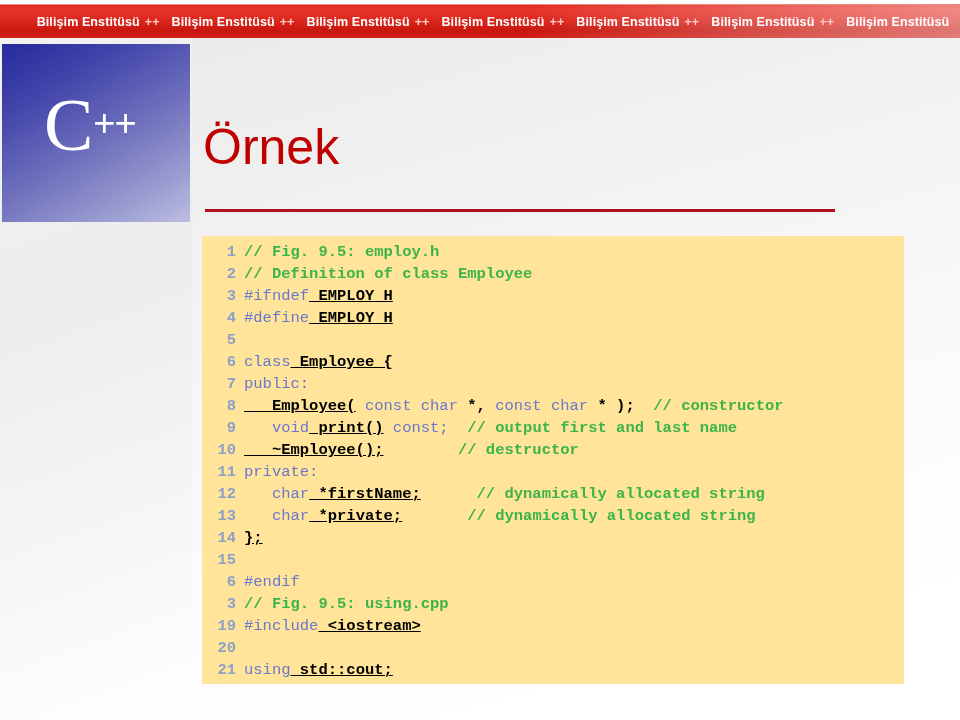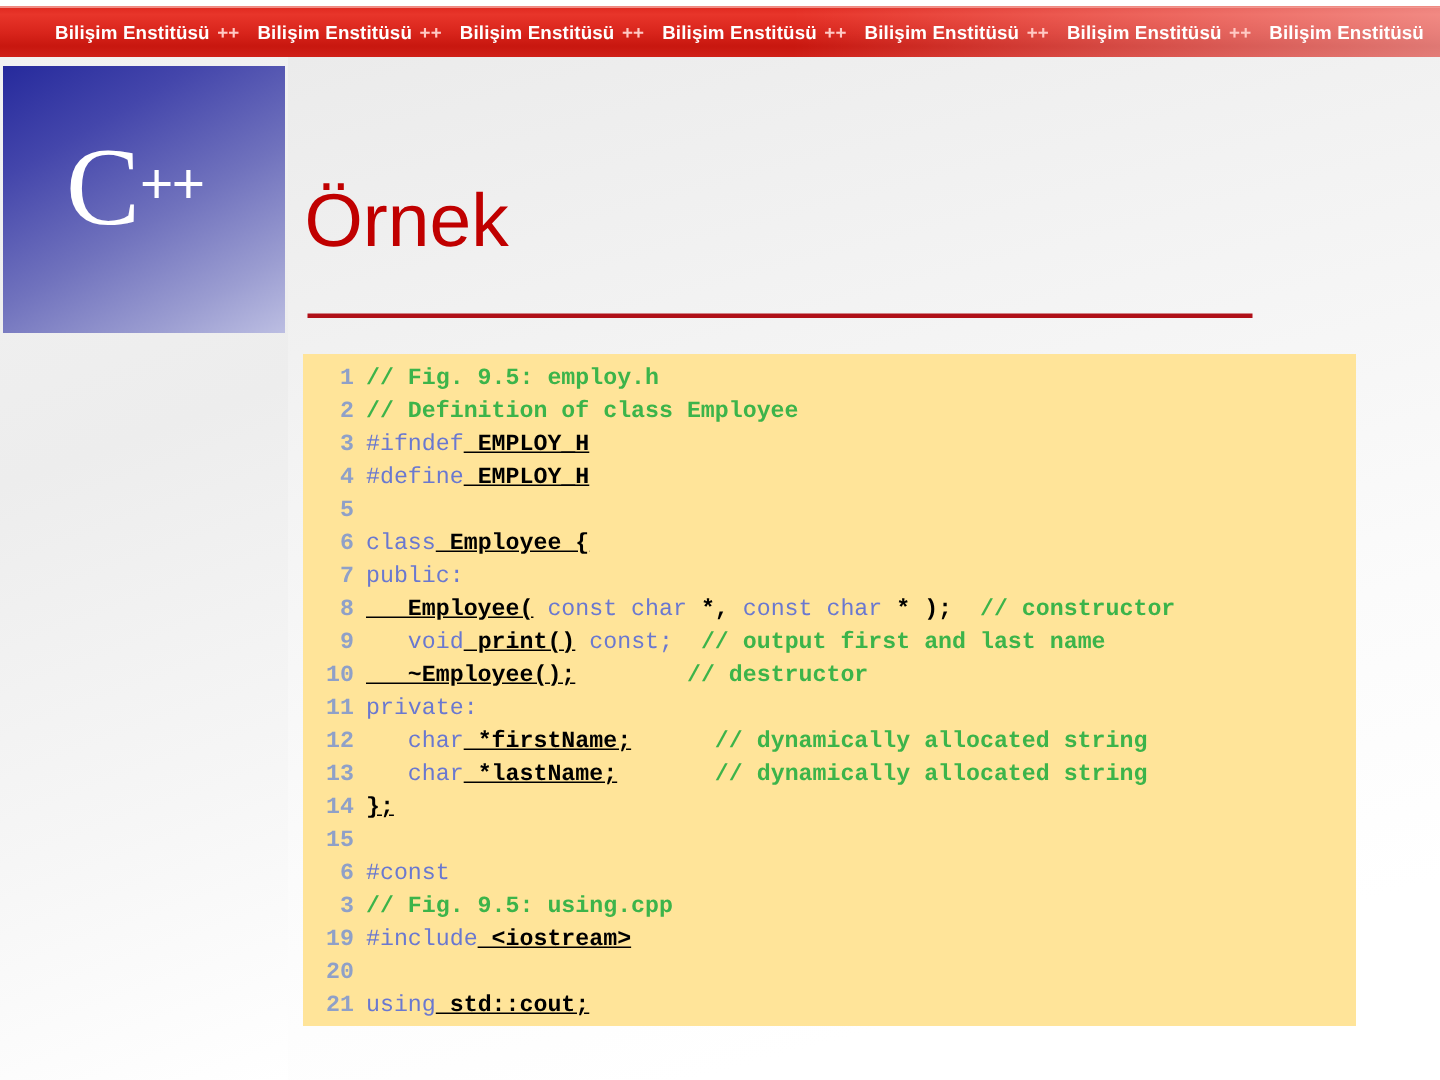--- a/index.html
+++ b/index.html
@@ -191,23 +191,23 @@
       <div class="code-line"><span class="ln">3</span><span class="kw">#ifndef</span><span class="id"> EMPLOY_H</span></div>
       <div class="code-line"><span class="ln">4</span><span class="kw">#define</span><span class="id"> EMPLOY_H</span></div>
       <div class="code-line"><span class="ln">5</span></div>
       <div class="code-line"><span class="ln">6</span><span class="kw">class</span><span class="id"> Employee {</span></div>
       <div class="code-line"><span class="ln">7</span><span class="kw">public:</span></div>
       <div class="code-line"><span class="ln">8</span><span class="id">   Employee(</span><span class="kw"> const char</span><span class="pln"> *,</span><span class="kw"> const char</span><span class="pln"> * );</span><span class="pln">  </span><span class="cmt">// constructor</span></div>
       <div class="code-line"><span class="ln">9</span><span class="pln">   </span><span class="kw">void</span><span class="id"> print()</span><span class="kw"> const;</span><span class="pln">  </span><span class="cmt">// output first and last name</span></div>
       <div class="code-line"><span class="ln">10</span><span class="id">   ~Employee();</span><span class="pln">        </span><span class="cmt">// destructor</span></div>
       <div class="code-line"><span class="ln">11</span><span class="kw">private:</span></div>
       <div class="code-line"><span class="ln">12</span><span class="pln">   </span><span class="kw">char</span><span class="id"> *firstName;</span><span class="pln">      </span><span class="cmt">// dynamically allocated string</span></div>
-      <div class="code-line"><span class="ln">13</span><span class="pln">   </span><span class="kw">char</span><span class="id"> *lastName;</span><span class="pln">       </span><span class="cmt">// dynamically allocated string</span></div>
+      <div class="code-line"><span class="ln">13</span><span class="pln">   </span><span class="kw">char</span><span class="id"> *private;</span><span class="pln">       </span><span class="cmt">// dynamically allocated string</span></div>
       <div class="code-line"><span class="ln">14</span><span class="id">};</span></div>
       <div class="code-line"><span class="ln">15</span></div>
-      <div class="code-line"><span class="ln">6</span><span class="kw">#const</span></div>
+      <div class="code-line"><span class="ln">6</span><span class="kw">#endif</span></div>
       <div class="code-line"><span class="ln">3</span><span class="cmt">// Fig. 9.5: using.cpp</span></div>
       <div class="code-line"><span class="ln">19</span><span class="kw">#include</span><span class="id"> &lt;iostream&gt;</span></div>
       <div class="code-line"><span class="ln">20</span></div>
       <div class="code-line"><span class="ln">21</span><span class="kw">using</span><span class="id"> std::cout;</span></div>
     </div>
 
 </div>
 
 </body></html>

